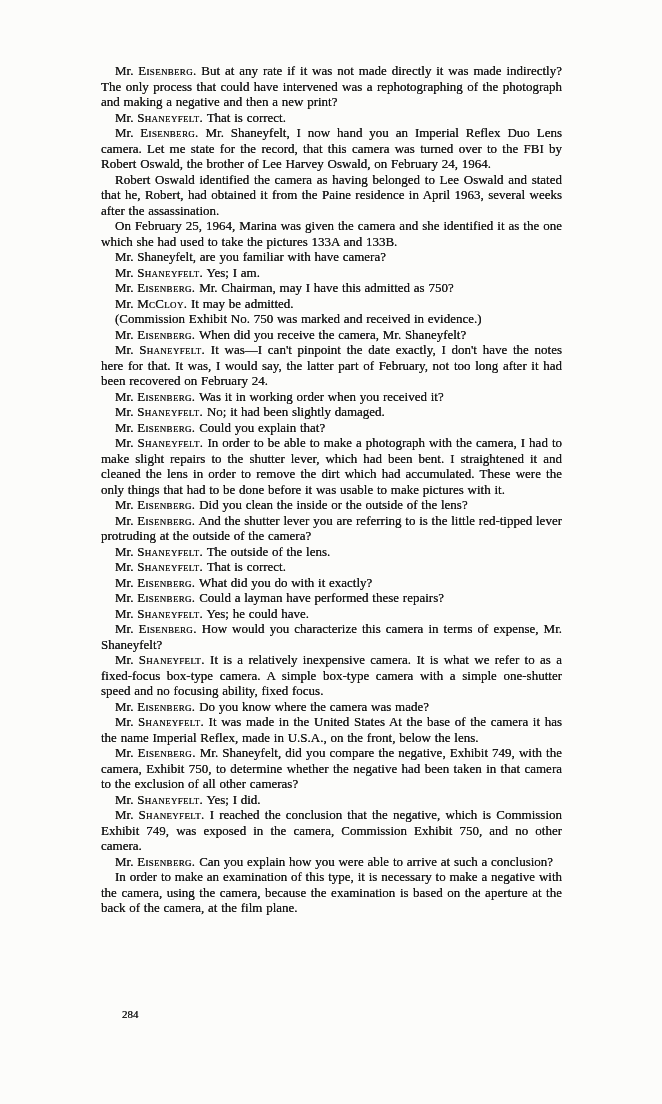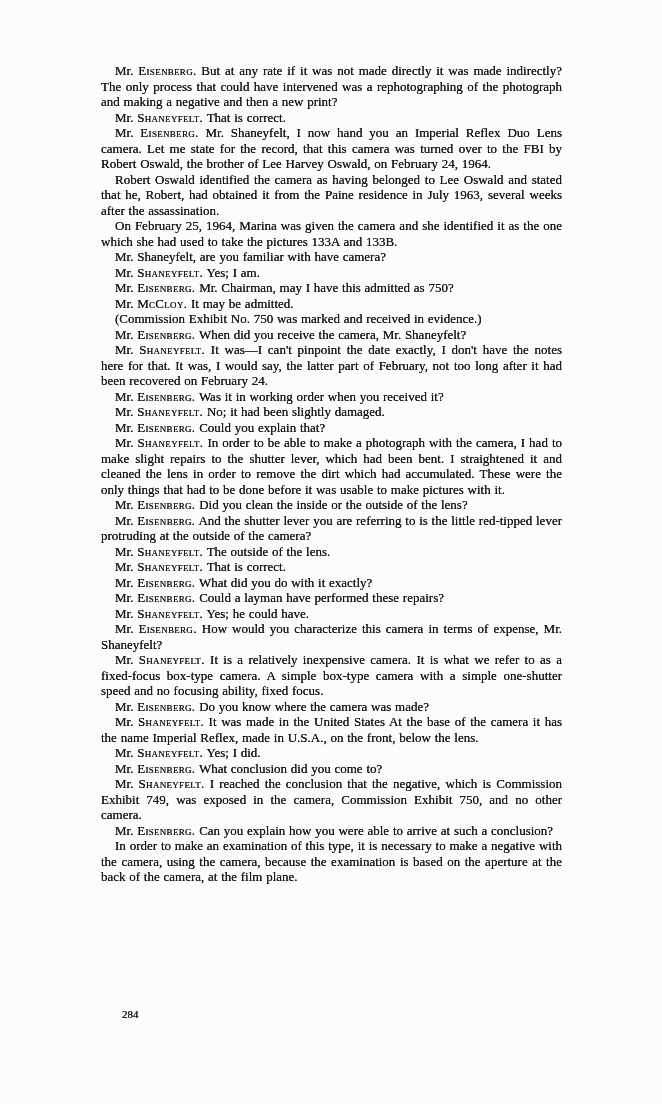--- a/index.html
+++ b/index.html
@@ -54,21 +54,21 @@
   }
 </style>
 </head>
 <body>
 
 <div class="page">
   <div class="text-block">
       <p class="para"><span class="sp-title">Mr. </span><span class="sp-name">Eisenberg.</span> But at any rate if it was not made directly it was made indirectly?  The only process that could have intervened was a rephotographing of the photograph and making a negative and then a new print?</p>
       <p class="para"><span class="sp-title">Mr. </span><span class="sp-name">Shaneyfelt.</span> That is correct.</p>
       <p class="para"><span class="sp-title">Mr. </span><span class="sp-name">Eisenberg.</span> Mr. Shaneyfelt, I now hand you an Imperial Reflex Duo Lens camera.  Let me state for the record, that this camera was turned over to the FBI by Robert Oswald, the brother of Lee Harvey Oswald, on February 24, 1964.</p>
-      <p class="para">Robert Oswald identified the camera as having belonged to Lee Oswald and stated that he, Robert, had obtained it from the Paine residence in July 1963, several weeks after the assassination.</p>
+      <p class="para">Robert Oswald identified the camera as having belonged to Lee Oswald and stated that he, Robert, had obtained it from the Paine residence in April 1963, several weeks after the assassination.</p>
       <p class="para">On February 25, 1964, Marina was given the camera and she identified it as the one which she had used to take the pictures 133A and 133B.</p>
       <p class="para">Mr. Shaneyfelt, are you familiar with have camera?</p>
       <p class="para"><span class="sp-title">Mr. </span><span class="sp-name">Shaneyfelt.</span> Yes; I am.</p>
       <p class="para"><span class="sp-title">Mr. </span><span class="sp-name">Eisenberg.</span> Mr. Chairman, may I have this admitted as 750?</p>
       <p class="para"><span class="sp-title">Mr. </span><span class="sp-name">McCloy.</span> It may be admitted.</p>
       <p class="para">(Commission Exhibit No. 750 was marked and received in evidence.)</p>
       <p class="para"><span class="sp-title">Mr. </span><span class="sp-name">Eisenberg.</span> When did you receive the camera, Mr. Shaneyfelt?</p>
       <p class="para"><span class="sp-title">Mr. </span><span class="sp-name">Shaneyfelt.</span> It was—I can't pinpoint the date exactly, I don't have the notes here for that.  It was, I would say, the latter part of February, not too long after it had been recovered on February 24.</p>
       <p class="para"><span class="sp-title">Mr. </span><span class="sp-name">Eisenberg.</span> Was it in working order when you received it?</p>
       <p class="para"><span class="sp-title">Mr. </span><span class="sp-name">Shaneyfelt.</span> No; it had been slightly damaged.</p>
@@ -78,20 +78,20 @@
       <p class="para"><span class="sp-title">Mr. </span><span class="sp-name">Eisenberg.</span> And the shutter lever you are referring to is the little red-tipped lever protruding at the outside of the camera?</p>
       <p class="para"><span class="sp-title">Mr. </span><span class="sp-name">Shaneyfelt.</span> The outside of the lens.</p>
       <p class="para"><span class="sp-title">Mr. </span><span class="sp-name">Shaneyfelt.</span> That is correct.</p>
       <p class="para"><span class="sp-title">Mr. </span><span class="sp-name">Eisenberg.</span> What did you do with it exactly?</p>
       <p class="para"><span class="sp-title">Mr. </span><span class="sp-name">Eisenberg.</span> Could a layman have performed these repairs?</p>
       <p class="para"><span class="sp-title">Mr. </span><span class="sp-name">Shaneyfelt.</span> Yes; he could have.</p>
       <p class="para"><span class="sp-title">Mr. </span><span class="sp-name">Eisenberg.</span> How would you characterize this camera in terms of expense, Mr. Shaneyfelt?</p>
       <p class="para"><span class="sp-title">Mr. </span><span class="sp-name">Shaneyfelt.</span> It is a relatively inexpensive camera.  It is what we refer to as a fixed-focus box-type camera.  A simple box-type camera with a simple one-shutter speed and no focusing ability, fixed focus.</p>
       <p class="para"><span class="sp-title">Mr. </span><span class="sp-name">Eisenberg.</span> Do you know where the camera was made?</p>
       <p class="para"><span class="sp-title">Mr. </span><span class="sp-name">Shaneyfelt.</span> It was made in the United States  At the base of the camera it has the name Imperial Reflex, made in U.S.A., on the front, below the lens.</p>
+      <p class="para"><span class="sp-title">Mr. </span><span class="sp-name">Eisenberg.</span> Mr. Shaneyfelt, did you compare the negative, Exhibit 749, with the camera, Exhibit 750, to determine whether the negative had been taken in that camera to the exclusion of all other cameras?</p>
       <p class="para"><span class="sp-title">Mr. </span><span class="sp-name">Shaneyfelt.</span> Yes; I did.</p>
-      <p class="para"><span class="sp-title">Mr. </span><span class="sp-name">Eisenberg.</span> What conclusion did you come to?</p>
       <p class="para"><span class="sp-title">Mr. </span><span class="sp-name">Shaneyfelt.</span> I reached the conclusion that the negative, which is Commission Exhibit 749, was exposed in the camera, Commission Exhibit 750, and no other camera.</p>
       <p class="para"><span class="sp-title">Mr. </span><span class="sp-name">Eisenberg.</span> Can you explain how you were able to arrive at such a conclusion?</p>
       <p class="para">In order to make an examination of this type, it is necessary to make a negative with the camera, using the camera, because the examination is based on the aperture at the back of the camera, at the film plane.</p>
     </div>
   <div class="page-number">284</div>
 </div>
 
 </body></html>

